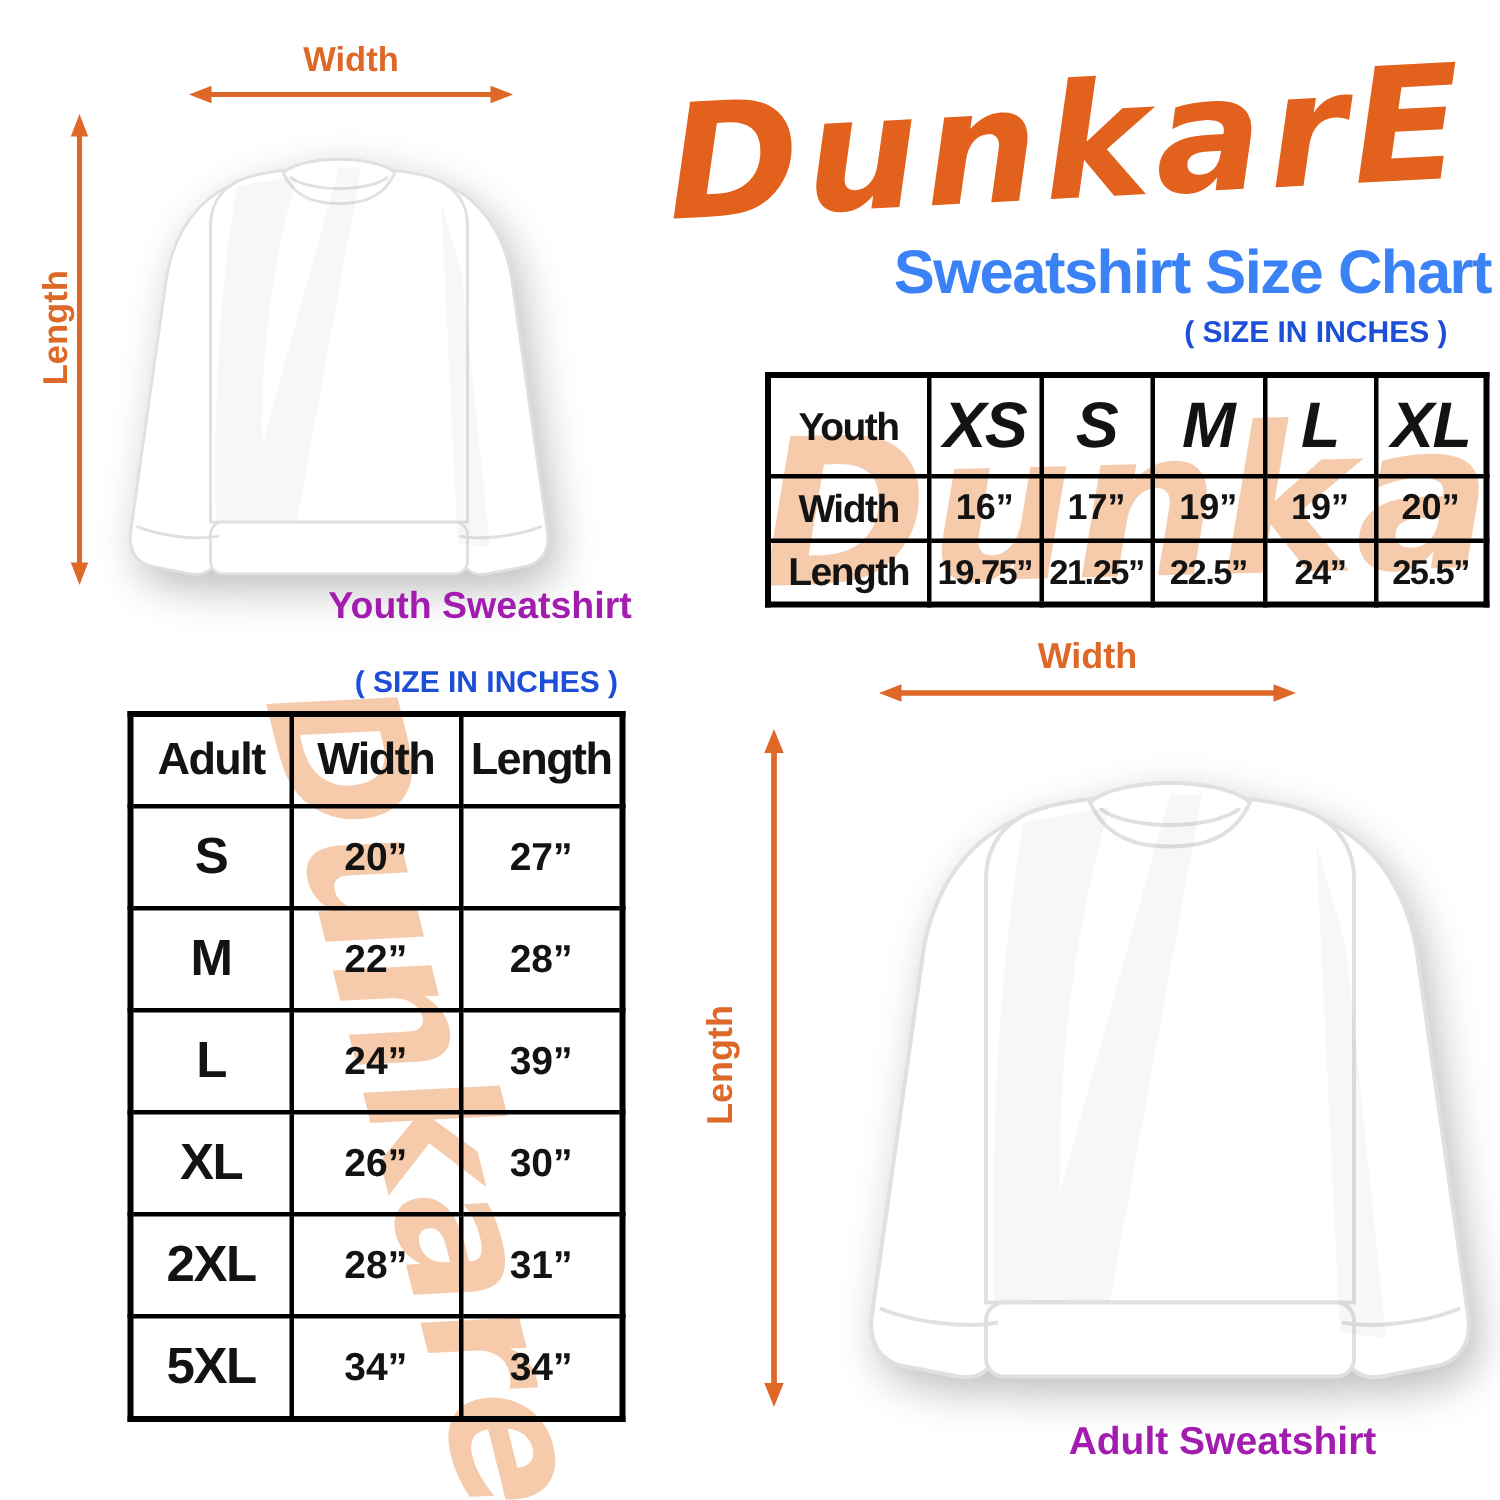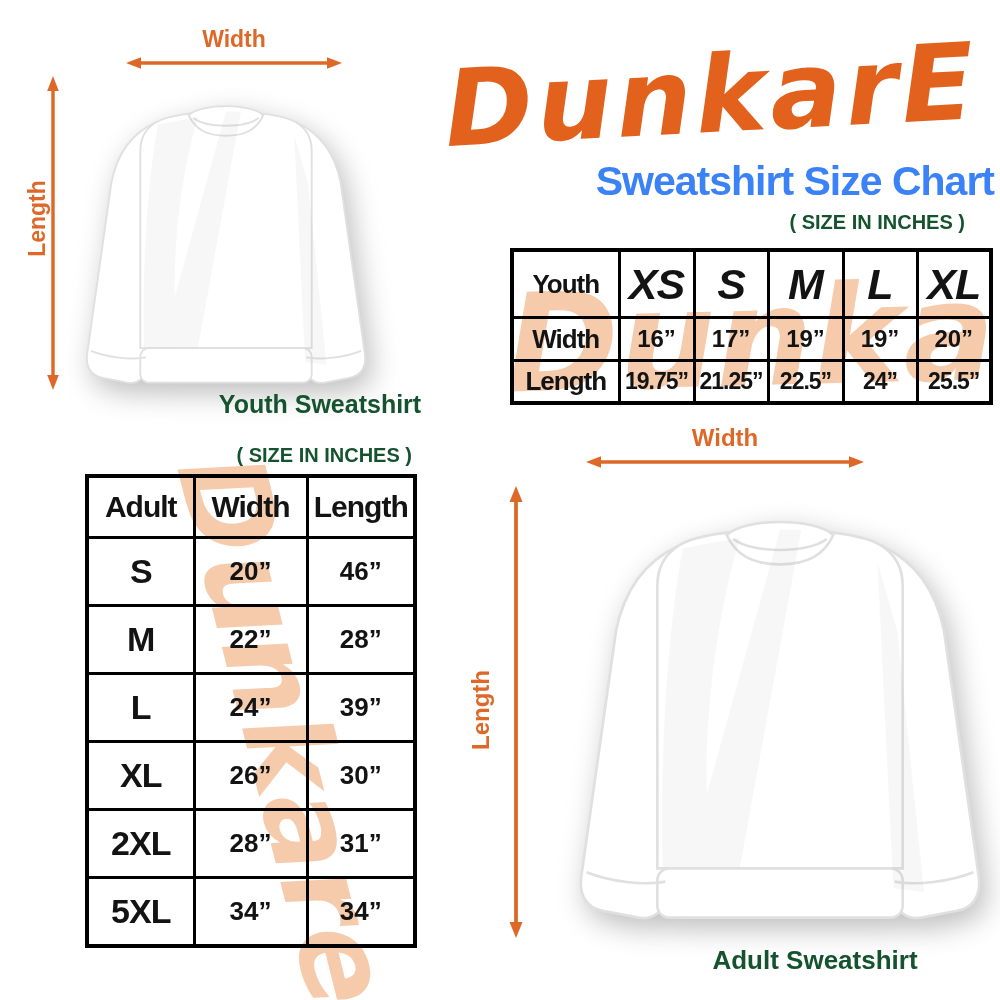--- a/index.html
+++ b/index.html
@@ -15,21 +15,21 @@
   }
   #wm-youth{left:506px;top:268px;font-size:136px;transform:rotate(-1.5deg);}
   #wm-adult{left:12px;top:660px;width:540px;text-align:center;font-size:118px;transform:rotate(76deg);}
   
   .logo-wrap{position:absolute;left:428px;top:14px;width:566px;height:152px;z-index:2;}
   .title{
     position:absolute;left:428px;top:158px;width:566px;z-index:2;
     text-align:right;font-size:41px;font-weight:bold;color:#3b82f6;letter-spacing:-1px;
   }
   .units-note{
-    position:absolute;z-index:2;font-size:20px;font-weight:bold;color:#14532d;
+    position:absolute;z-index:2;font-size:20px;font-weight:bold;color:#1d4ed8;
     text-align:right;letter-spacing:0px;
   }
   #units-top{left:420px;top:211px;width:545px;}
   #units-adult{left:85px;top:444px;width:327px;}
   
   table.size-table{
     position:absolute;z-index:2;border-collapse:collapse;table-layout:fixed;
     background:transparent;border:4px solid #000;
   }
   table.size-table td{
@@ -46,21 +46,21 @@
   .a-size{font-size:34px;font-weight:bold;letter-spacing:-1px;}
   .a-num{font-size:26px;font-weight:bold;}
   
   .dim-label{
     position:absolute;z-index:2;color:#DD6827;font-weight:bold;font-size:23px;
     text-align:center;line-height:1;
   }
   .dim-label.vertical{transform:rotate(-90deg);}
   .arrow{position:absolute;z-index:2;}
   .caption{
-    position:absolute;z-index:2;font-size:25px;font-weight:bold;color:#14532d;
+    position:absolute;z-index:2;font-size:25px;font-weight:bold;color:#a21caf;
     text-align:center;line-height:1;
   }
   .shirt{position:absolute;z-index:0;filter:drop-shadow(6px 10px 14px rgba(110,110,110,0.45));}
   #youth-shirt{left:58px;top:78px;width:336px;height:326px;}
   #adult-shirt{left:540px;top:474px;width:480px;height:482px;}
   #youth-width-label{left:128px;top:28px;width:212px;}
   #youth-h-arrow{left:126px;top:55px;}
   #youth-length-label{left:-38px;top:207px;width:150px;}
   #youth-v-arrow{left:45px;top:76px;}
   #youth-caption{left:180px;top:392px;width:280px;}
@@ -171,21 +171,21 @@
       </colgroup>
     <tbody>
         <tr>
       <td class="a-head">Adult</td>
       <td class="a-head">Width</td>
       <td class="a-head">Length</td>
     </tr>
     <tr>
       <td class="a-size">S</td>
       <td class="a-num">20”</td>
-      <td class="a-num">46”</td>
+      <td class="a-num">27”</td>
     </tr>
     <tr>
       <td class="a-size">M</td>
       <td class="a-num">22”</td>
       <td class="a-num">28”</td>
     </tr>
     <tr>
       <td class="a-size">L</td>
       <td class="a-num">24”</td>
       <td class="a-num">39”</td>

